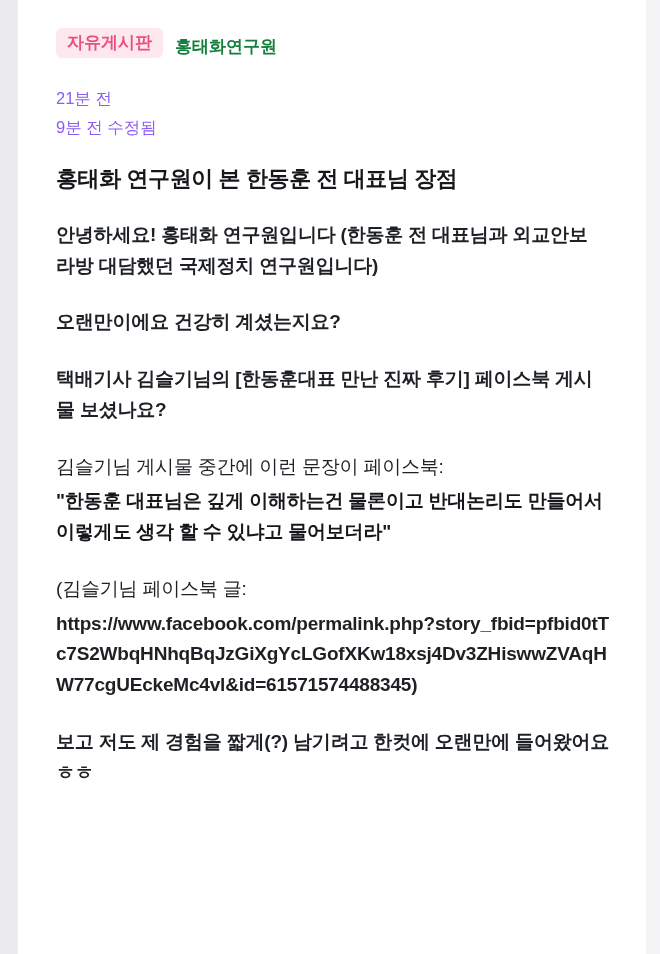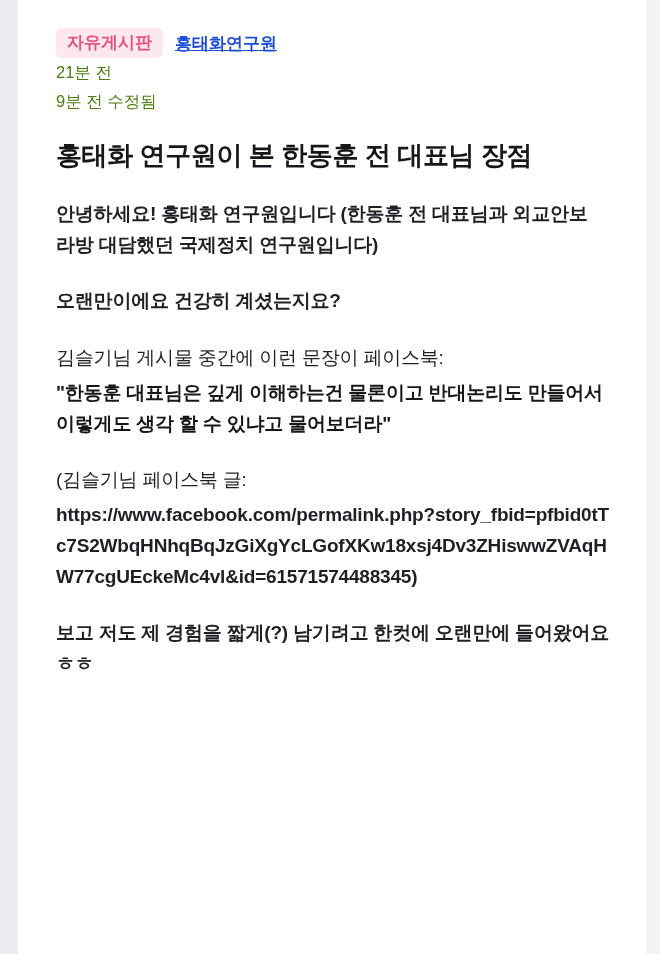--- a/index.html
+++ b/index.html
@@ -37,47 +37,46 @@
     left: 18px;
     top: 0;
     right: 14px;
     bottom: 0;
     background: #ffffff;
     padding: 28px 36px 0 38px;
     box-sizing: border-box;
   }
   .meta-row {
     display: flex;
-    align-items: center;
+    align-items: flex-end;
     gap: 12px;
-    margin-bottom: 0;
+    margin-bottom: 26px;
   }
   .board-tag {
     background: #fde8ee;
     color: #e8507f;
     font-size: 17px;
     font-weight: bold;
     border-radius: 6px;
     padding: 6px 11px 7px 11px;
     line-height: 1;
     white-space: nowrap;
   }
   .author {
-    color: #1d4ed8;
+    color: #15803d;
     font-size: 17px;
     font-weight: bold;
-    text-decoration: underline;
   }
   .time-line {
-    color: #4d7c0f;
+    color: #8b5cf6;
     font-size: 16.5px;
     line-height: 1.75;
   }
   .post-title {
-    font-size: 26px;
+    font-size: 22px;
     font-weight: bold;
     color: #15171a;
     margin-top: 22px;
     margin-bottom: 26px;
     letter-spacing: -0.4px;
   }
   .body-text {
     font-size: 19px;
     color: #1d2024;
     line-height: 1.62;
@@ -121,20 +120,21 @@
     </div>
 
     <div class="time-line">21분 전</div>
     <div class="time-line">9분 전 수정됨</div>
 
     <h1 class="post-title">홍태화 연구원이 본 한동훈 전 대표님 장점</h1>
 
     <div class="body-text">
       <p class="para">안녕하세요! 홍태화 연구원입니다 (한동훈 전 대표님과 외교안보 라방 대담했던 국제정치 연구원입니다)</p>
       <p class="para">오랜만이에요 건강히 계셨는지요?</p>
+      <p class="para">택배기사 김슬기님의 [한동훈대표 만난 진짜 후기] 페이스북 게시물 보셨나요?</p>
       <p class="para-tight">김슬기님 게시물 중간에 이런 문장이 페이스북:</p>
       <p class="quote">"한동훈 대표님은 깊게 이해하는건 물론이고 반대논리도 만들어서 이렇게도 생각 할 수 있냐고 물어보더라"</p>
       <p class="para-tight">(김슬기님 페이스북 글:</p>
       <p class="para url">https://www.facebook.com/permalink.php?story_fbid=pfbid0tTc7S2WbqHNhqBqJzGiXgYcLGofXKw18xsj4Dv3ZHiswwZVAqHW77cgUEckeMc4vl&amp;id=61571574488345)</p>
       <p class="para last">보고 저도 제 경험을 짧게(?) 남기려고 한컷에 오랜만에 들어왔어요 ㅎㅎ</p>
     </div>
 
   </div>
 </div>
 

